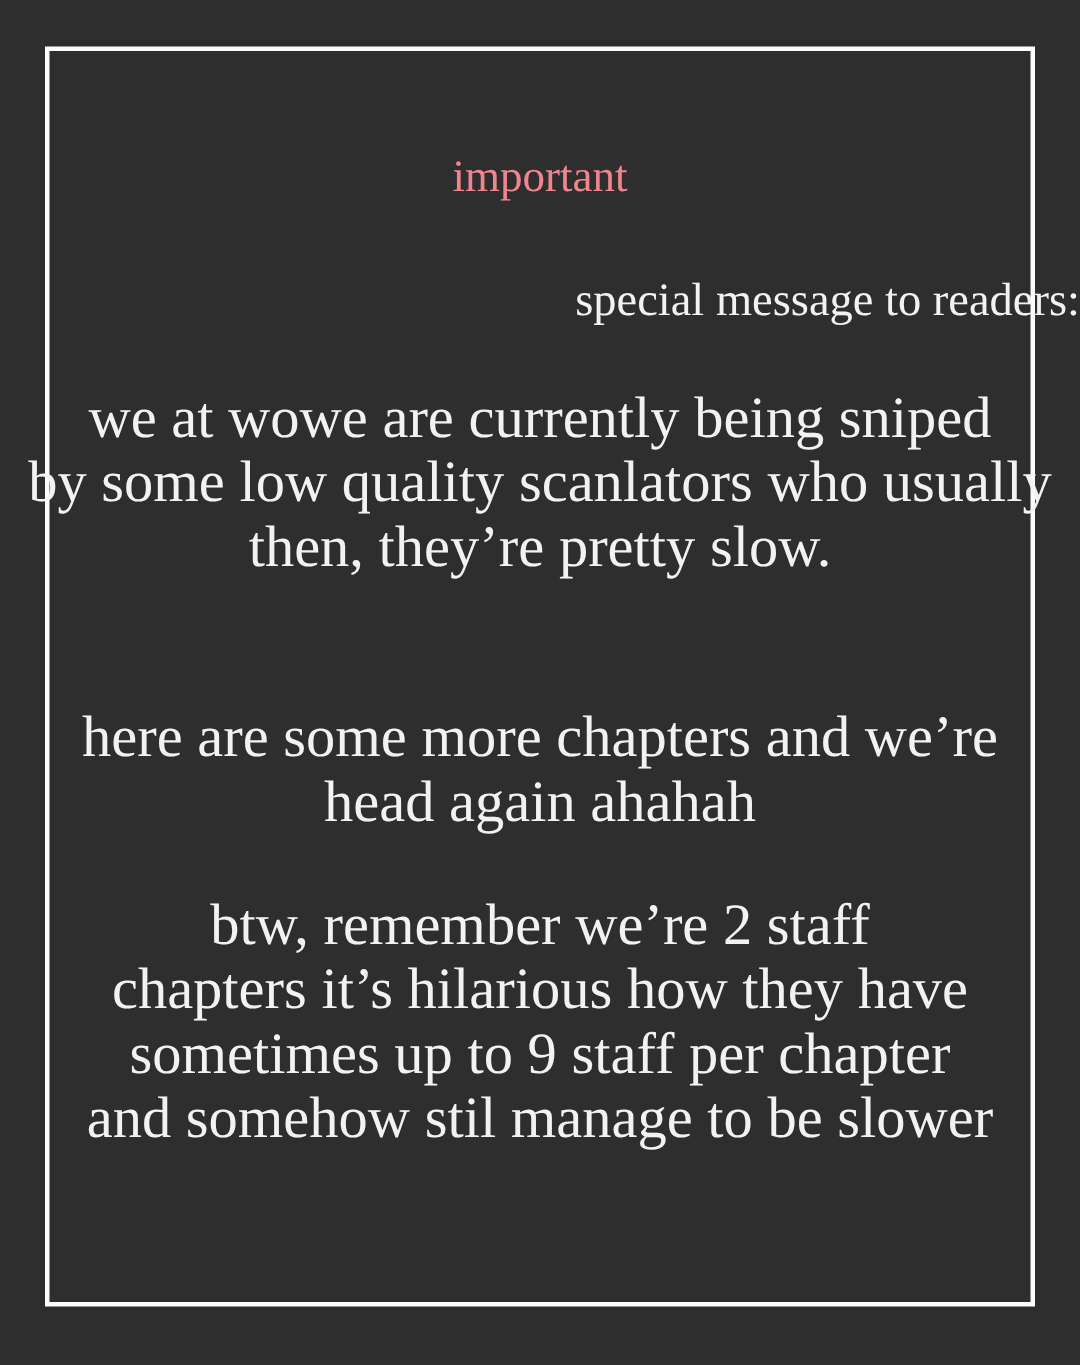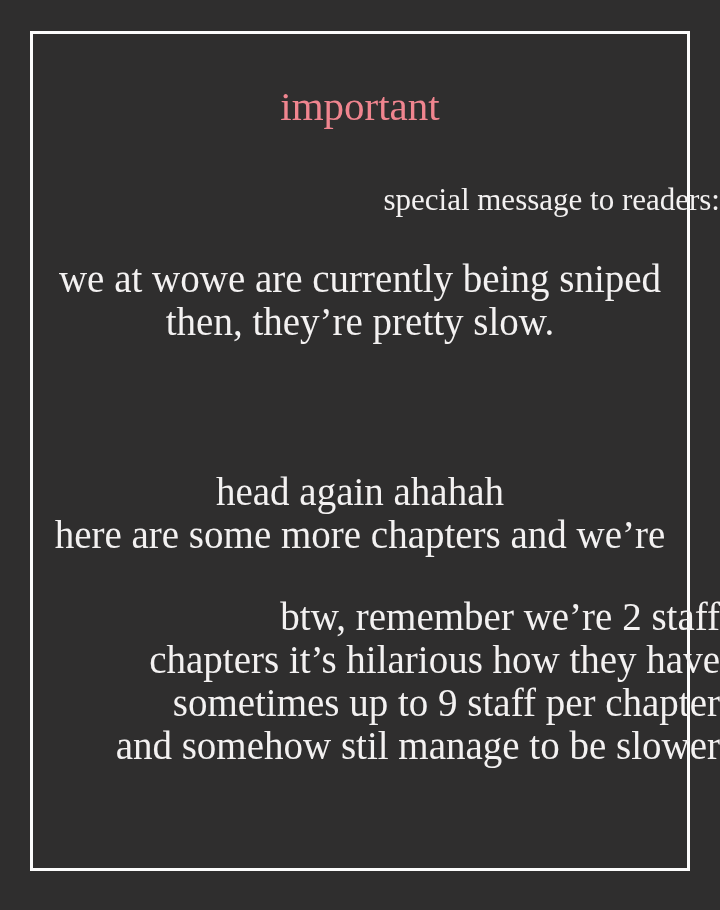--- a/index.html
+++ b/index.html
@@ -18,25 +18,25 @@
     position: absolute;
     left: 30px;
     top: 31px;
     width: 660px;
     height: 840px;
     border: 3px solid #fcfcfc;
     box-sizing: border-box;
   }
   .title {
     position: absolute;
-    top: 82px;
+    top: 94px;
     left: 0;
     right: 0;
     text-align: center;
-    font-size: 41px;
+    font-size: 30px;
     line-height: 48px;
     color: #f0858f;
     margin: 0;
     font-weight: normal;
   }
   .subtitle {
     position: absolute;
     top: 178px;
     left: 0;
     right: 0;
@@ -52,40 +52,41 @@
     right: 0;
     text-align: center;
     font-size: 39px;
     line-height: 43px;
     color: #f3f1f1;
     margin: 0;
   }
   .para .line { display: block; }
   .p1 { top: 257px; }
   .p2 { top: 470px; }
-  .p3 { top: 595px; text-align: right; }
+  .p3 { top: 595px; }
 </style>
 </head>
 <body>
 
 <div class="frame"></div>
 
 <main>
   <h1 class="title">important</h1>
 
   <p class="subtitle">special message to readers:</p>
 
   <p class="para p1">
     <span class="line">we at wowe are currently being sniped</span>
+    <span class="line">by some low quality scanlators who usually</span>
     <span class="line">then, they’re pretty slow.</span>
   </p>
 
   <p class="para p2">
+    <span class="line">here are some more chapters and we’re</span>
     <span class="line">head again ahahah</span>
-    <span class="line">here are some more chapters and we’re</span>
   </p>
 
   <p class="para p3">
     <span class="line">btw, remember we’re 2 staff</span>
     <span class="line">chapters it’s hilarious how they have</span>
     <span class="line">sometimes up to 9 staff per chapter</span>
     <span class="line">and somehow stil manage to be slower</span>
   </p>
 </main>
 

